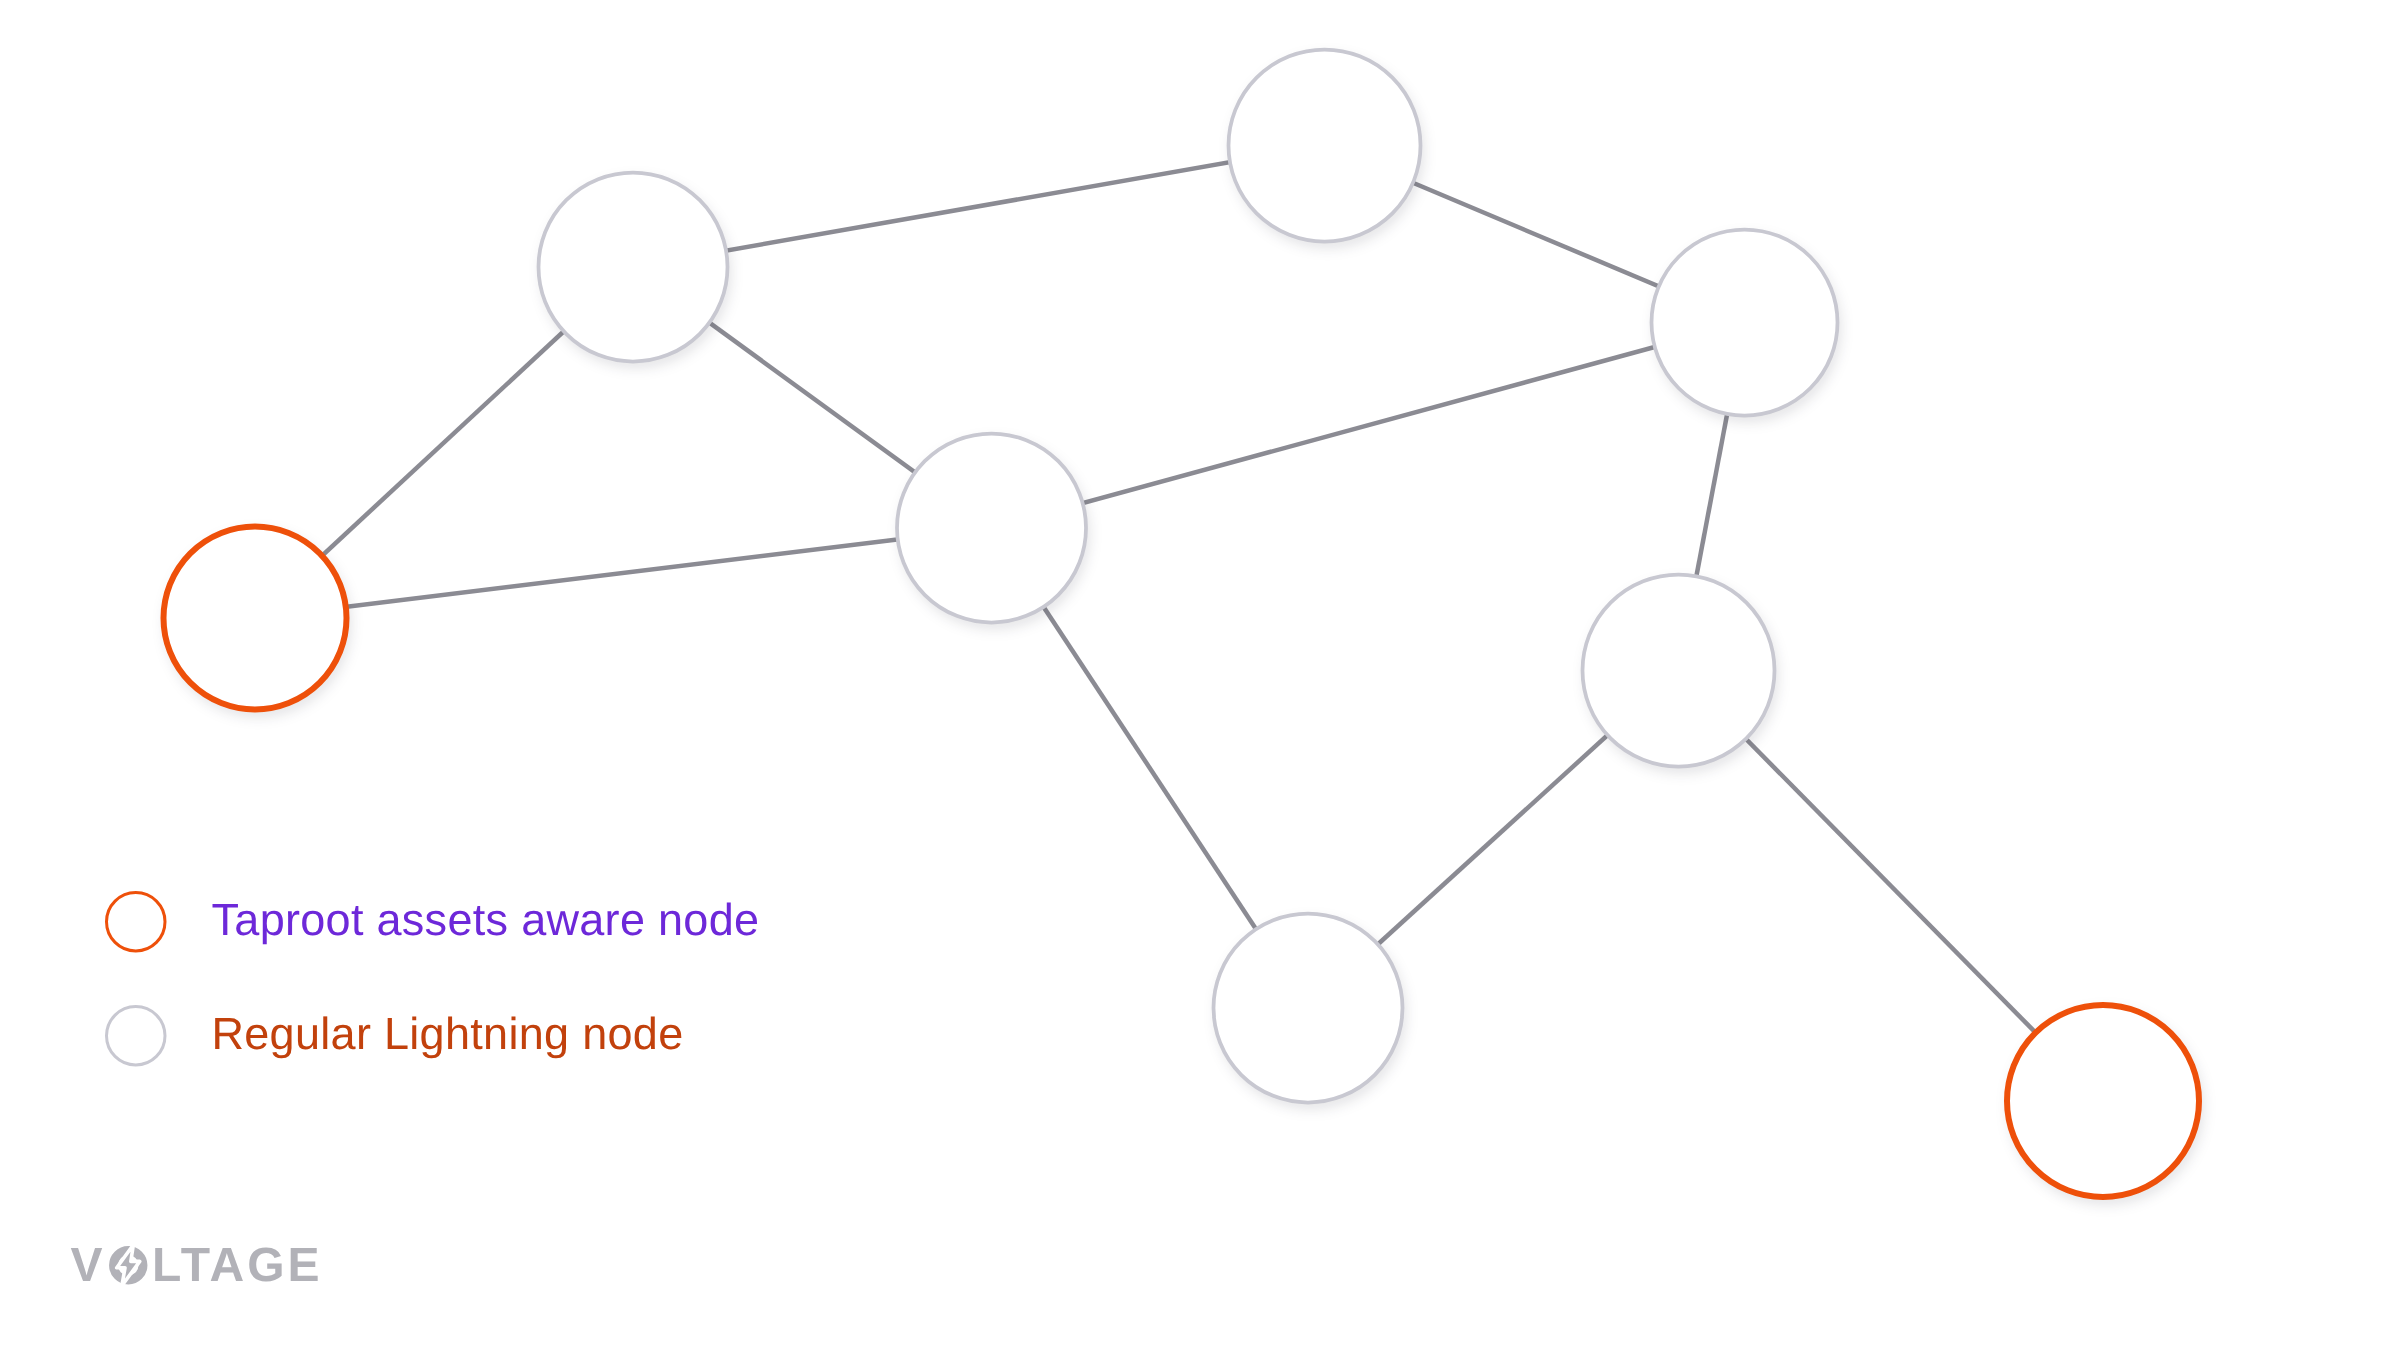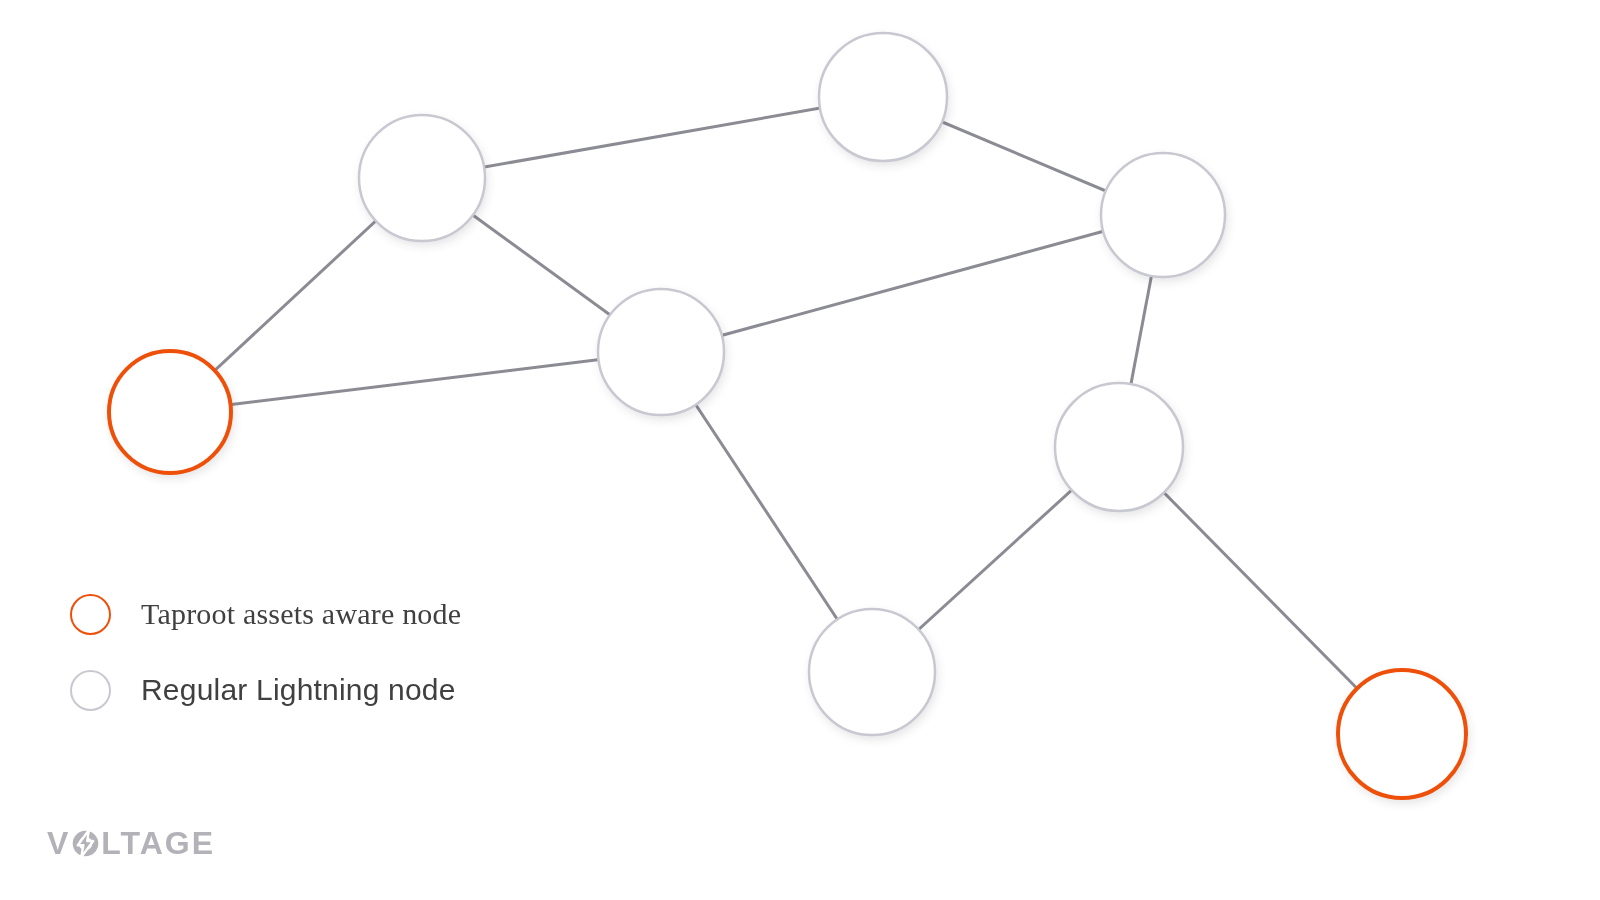--- a/index.html
+++ b/index.html
@@ -100,25 +100,25 @@
       <circle cx="1163" cy="215" r="62" fill="#ffffff" stroke="#c8c8d1" stroke-width="2.5" style="filter: drop-shadow(2px 4px 4px rgba(20,20,40,0.10))"></circle>
       <circle cx="661" cy="352" r="63" fill="#ffffff" stroke="#c8c8d1" stroke-width="2.5" style="filter: drop-shadow(2px 4px 4px rgba(20,20,40,0.10))"></circle>
       <circle cx="1119" cy="447" r="64" fill="#ffffff" stroke="#c8c8d1" stroke-width="2.5" style="filter: drop-shadow(2px 4px 4px rgba(20,20,40,0.10))"></circle>
       <circle cx="872" cy="672" r="63" fill="#ffffff" stroke="#c8c8d1" stroke-width="2.5" style="filter: drop-shadow(2px 4px 4px rgba(20,20,40,0.10))"></circle>
       <circle cx="1402" cy="734" r="64" fill="#ffffff" stroke="#ee500a" stroke-width="4" style="filter: drop-shadow(2px 4px 4px rgba(20,20,40,0.10))"></circle>
     </svg>
 
   <div class="legend">
     <div class="legend-row">
       <span class="legend-swatch" style="border-color: rgb(238, 80, 10);"></span>
-      <span class="legend-label" style="color: #404040; font-family: Liberation Serif, serif;">Taproot assets aware node</span>
+      <span class="legend-label" style="color: #6d28d9;">Taproot assets aware node</span>
     </div>
     <div class="legend-row">
       <span class="legend-swatch" style="border-color: rgb(200, 200, 209);"></span>
-      <span class="legend-label" style="color: #404040;">Regular Lightning node</span>
+      <span class="legend-label" style="color: #c2410c;">Regular Lightning node</span>
     </div>
   </div>
 
   <div class="logo" aria-label="VOLTAGE" style="color: rgb(178, 178, 184);">
     <span>V</span>
     <svg class="logo-o" viewBox="0 0 34 34" xmlns="http://www.w3.org/2000/svg">
       <circle cx="17" cy="17" r="11.5" fill="none" stroke="currentColor" stroke-width="7"></circle>
       <path d="M21 1 L8 19 L14.5 19 L12 33 L26 14 L19 14 Z" fill="currentColor" stroke="#ffffff" stroke-width="2.8" stroke-linejoin="round"></path>
     </svg>
     <span>LTAGE</span>

